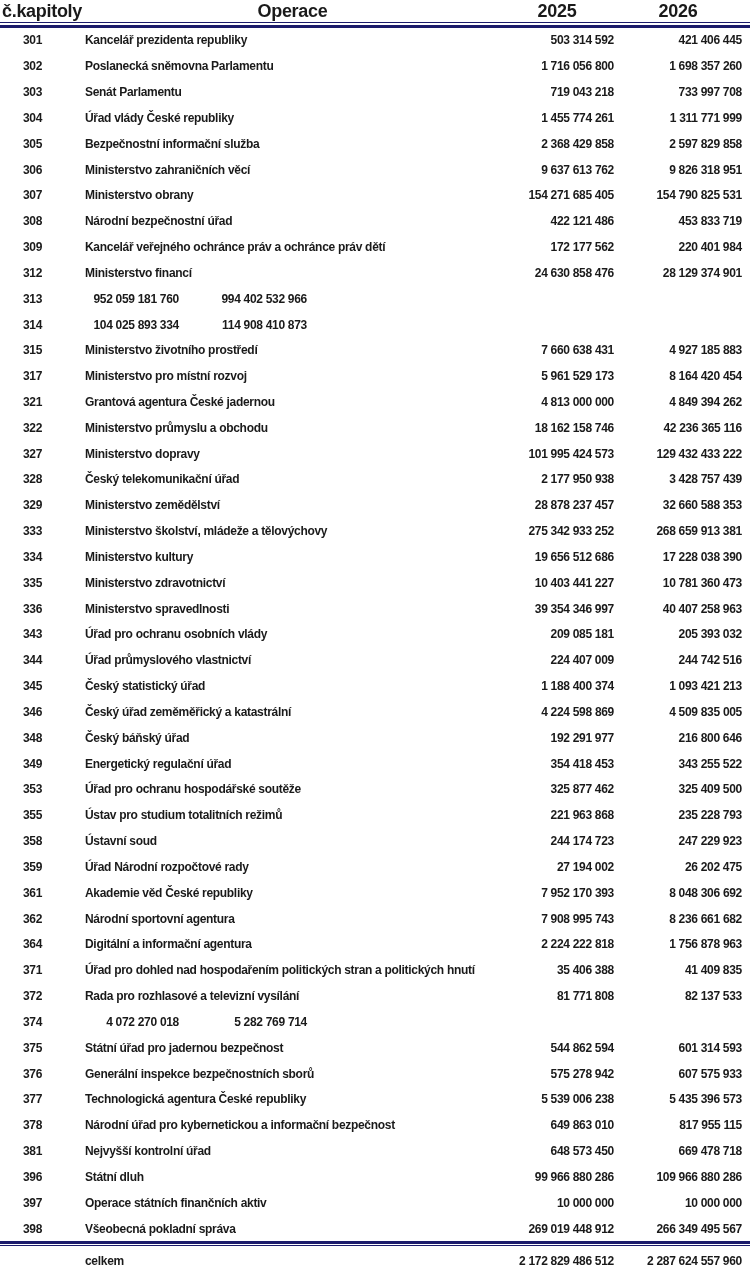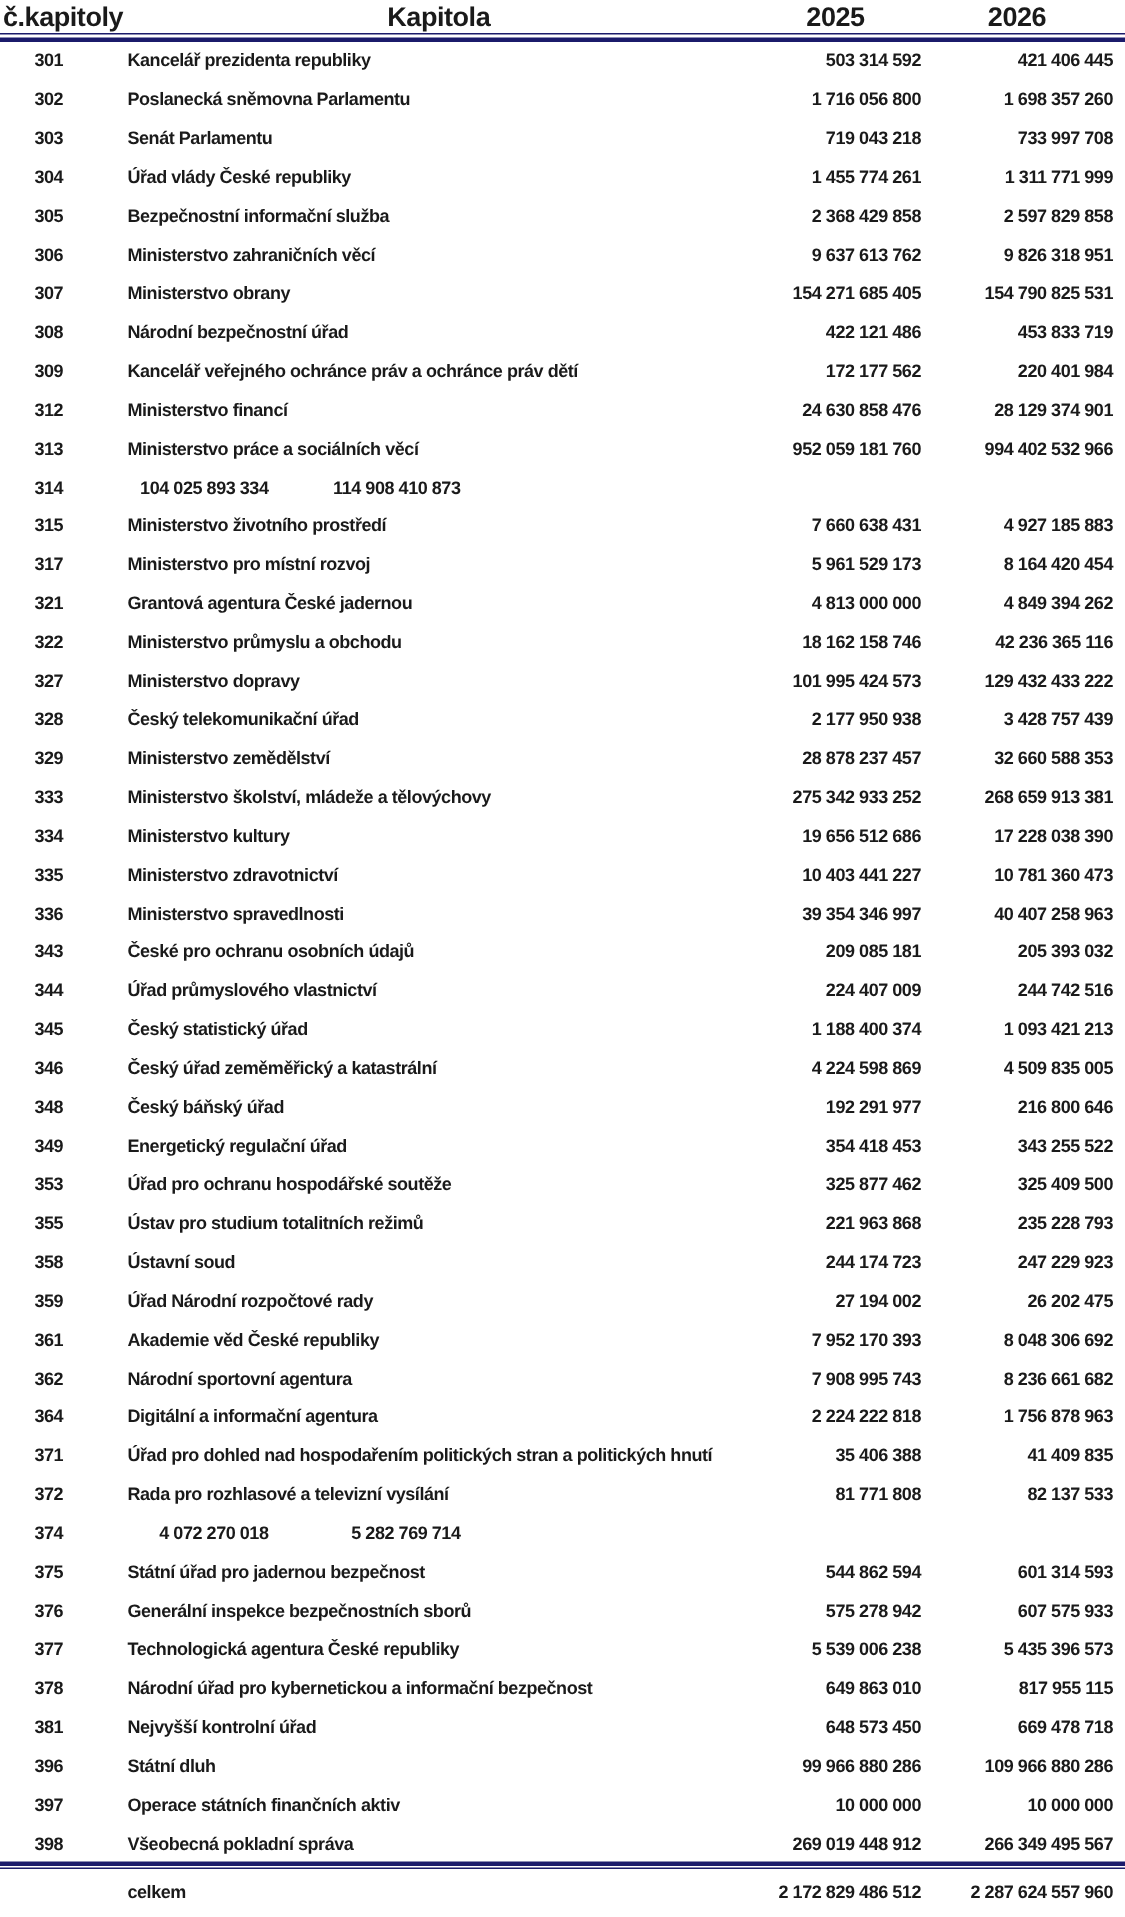--- a/index.html
+++ b/index.html
@@ -52,21 +52,21 @@
   
   .total-row { height: 30px; align-items: center; }
 </style>
 </head>
 <body>
 
 <div class="page">
 
   <div class="flexrow hdr-row">
     <div class="c-no">č.kapitoly</div>
-    <div class="c-name">Kapitola</div>
+    <div class="c-name">Operace</div>
     <div class="c-2025">2025</div>
     <div class="c-2026">2026</div>
   </div>
 
   <div>
     <div class="rule-thin"></div>
     <div class="gap2"></div>
     <div class="rule-thick"></div>
   </div>
 
@@ -136,21 +136,20 @@
 
   <div class="flexrow row">
     <div class="c-no">312</div>
     <div class="c-name">Ministerstvo financí</div>
     <div class="c-2025">24 630 858 476</div>
     <div class="c-2026">28 129 374 901</div>
   </div>
 
   <div class="flexrow row">
     <div class="c-no">313</div>
-    <div class="c-name">Ministerstvo práce a sociálních věcí</div>
     <div class="c-2025">952 059 181 760</div>
     <div class="c-2026">994 402 532 966</div>
   </div>
 
   <div class="flexrow row">
     <div class="c-no">314</div>
     <div class="c-2025">104 025 893 334</div>
     <div class="c-2026">114 908 410 873</div>
   </div>
 
@@ -226,21 +225,21 @@
 
   <div class="flexrow row">
     <div class="c-no">336</div>
     <div class="c-name">Ministerstvo spravedlnosti</div>
     <div class="c-2025">39 354 346 997</div>
     <div class="c-2026">40 407 258 963</div>
   </div>
 
   <div class="flexrow row">
     <div class="c-no">343</div>
-    <div class="c-name">České pro ochranu osobních údajů</div>
+    <div class="c-name">Úřad pro ochranu osobních vlády</div>
     <div class="c-2025">209 085 181</div>
     <div class="c-2026">205 393 032</div>
   </div>
 
   <div class="flexrow row">
     <div class="c-no">344</div>
     <div class="c-name">Úřad průmyslového vlastnictví</div>
     <div class="c-2025">224 407 009</div>
     <div class="c-2026">244 742 516</div>
   </div>

